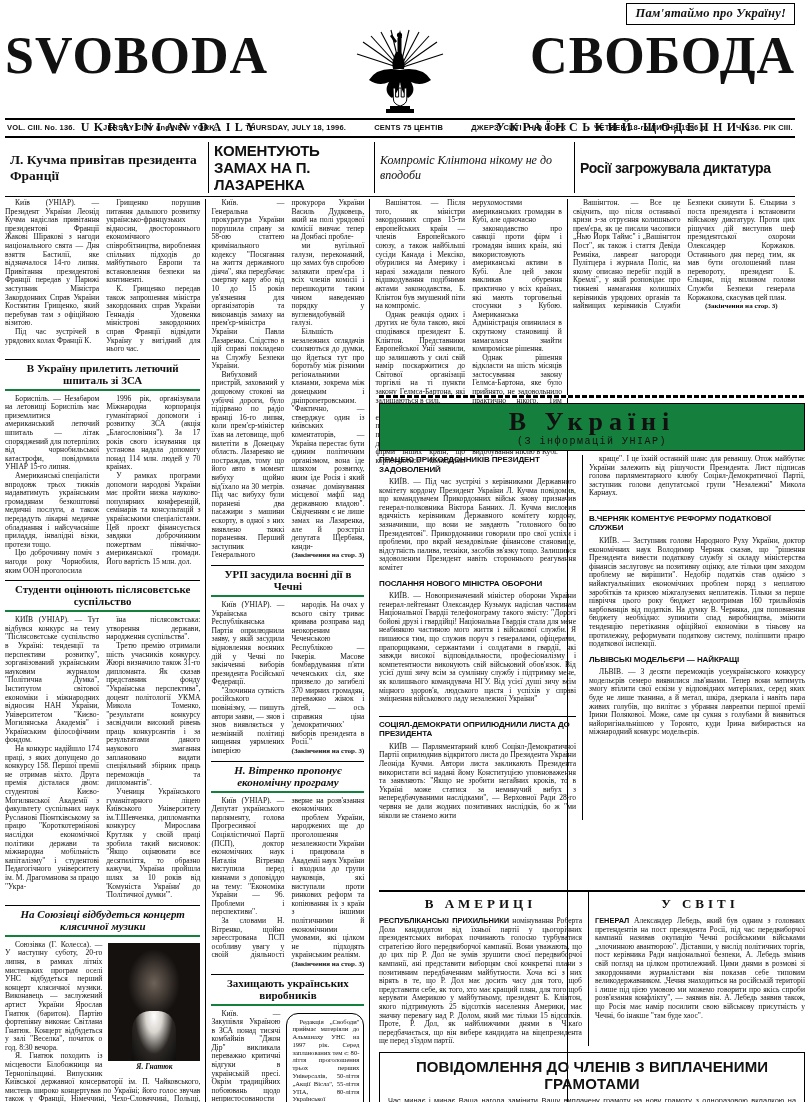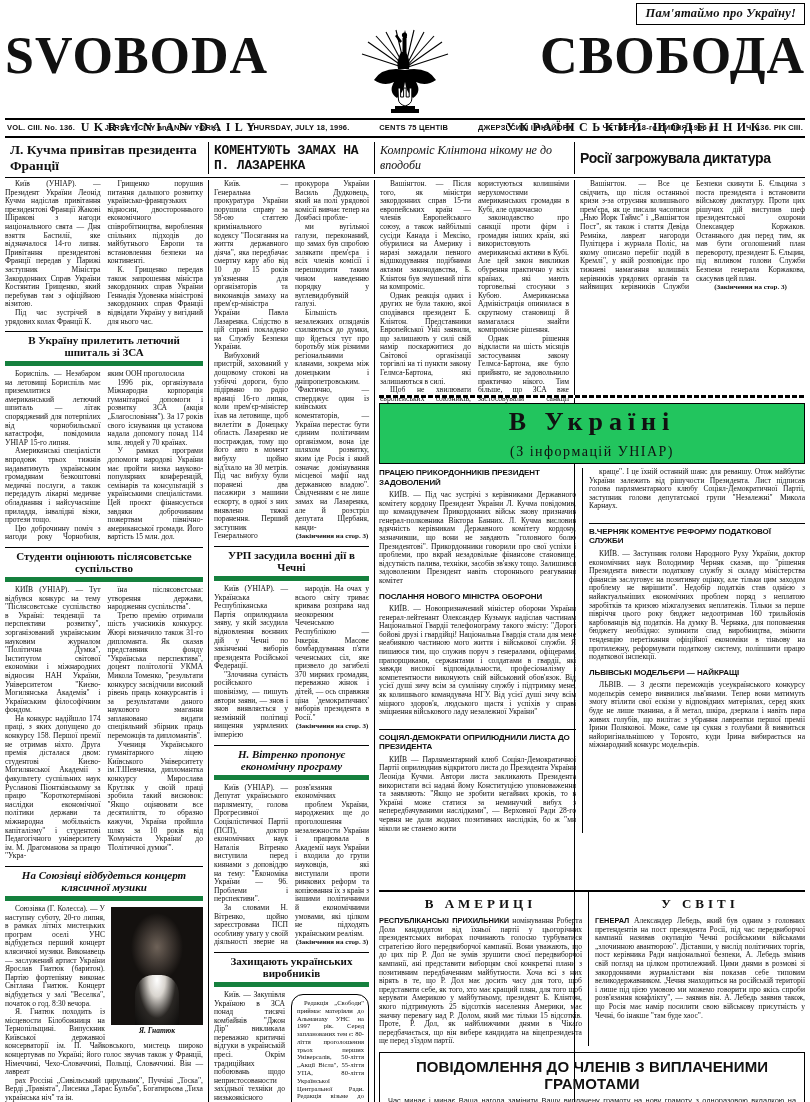--- a/index.html
+++ b/index.html
@@ -4,21 +4,21 @@
 <style>
   * { box-sizing: border-box; }
   html, body { margin:0; padding:0; }
   body {
     width: 810px; height: 1102px;
     background: #ffffff;
     font-family: "Liberation Serif", "DejaVu Serif", serif;
     color: #111;
     overflow: hidden;
   }
-  .page { width:810px; height:925px; padding: 2px 5px 0 5px; position:relative; }
+  .page { width:810px; height:925px; padding: 2px 15px 0 5px; position:relative; }
 
   
   .topbar { height: 22px; position:relative; }
   .memo-box {
     position:absolute; right:0; top:1px;
     border:1px solid #000; padding:2px 8px 3px 8px;
     font-family:"Liberation Serif",serif; font-style:italic; font-weight:bold;
     font-size:12.5px; letter-spacing:.2px; white-space:nowrap;
   }
 
@@ -57,41 +57,41 @@
     font-size:7.5px; font-weight:bold; letter-spacing:.2px;
     padding:3px 2px 4px 2px;
   }
   .issue span { white-space:nowrap; }
 
   
   .headstrip { display:flex; align-items:stretch; padding:4px 0 3px 0; }
   .hs-cell { padding:0 5px; display:flex; align-items:center; }
   .hs-cell + .hs-cell { border-left:1px solid #000; }
   .hs1 { width:203px; font-size:13.5px; font-weight:bold; font-family:"Liberation Serif",serif; }
-  .hs2 { width:166px; font-size:13px; font-weight:bold; font-family:Liberation Mono, monospace; letter-spacing:-.2px;}
+  .hs2 { width:166px; font-size:15px; font-weight:bold; font-family:Liberation Sans, sans-serif; letter-spacing:-.2px;}
   .hs3 { width:200px; font-size:12px; font-weight:normal; font-style:italic; font-family:"Liberation Serif",serif; }
   .hs4 { width:221px; font-size:14px; font-weight:bold; font-family:"Liberation Sans",sans-serif; letter-spacing:-.3px;}
 
   
   .grid { display:flex; gap:0; margin-top:2px; }
   .col { position:relative; }
   .colA { width:203px; padding-right:5px; }
   .colB { width:166px; padding:0 5px; border-left:1px solid #000; }
   .colC { width:200px; padding:0 5px; border-left:1px solid #000; }
   .colD { width:231px; padding-left:5px; border-left:1px solid #000; }
 
   
   .art { font-size:7.6px; line-height:8.6px; text-align:justify;
          font-family:"Liberation Serif","DejaVu Serif",serif; hyphens:auto; }
   .art p { margin:0; text-indent:10px; }
   .two { column-count:2; column-gap:7px; column-rule:none; }
   .sec-hd {
     font-weight:bold; text-align:center;
     font-family:"Liberation Serif",serif;
-    border-top:1px solid #000; border-bottom:5px solid #15803d;
+    border-top:1px solid #000; border-bottom:2px solid #15803d;
     padding:2px 0 3px 0; margin:5px 0 4px 0;
   }
   .sec-hd.ital { font-style:italic; }
   .hd-sm { font-size:11px; }
 
   .cont { font-size:7px; font-weight:bold; text-align:center; margin-top:3px; }
 
   
   .photo-wrap { float:right; width:92px; margin:2px 0 3px 6px; }
   .photo {
@@ -104,28 +104,28 @@
   .photo:after{
     content:""; position:absolute; left:26%; top:58%; width:48%; height:42%;
     background:radial-gradient(ellipse at 50% 10%, #ffffff 0%, #d9d5cf 26%, #2a2724 60%, #0d0c0b 100%);
     border-radius:40% 40% 0 0;
   }
   .photo-cap { font-size:7.5px; font-style:italic; text-align:center; padding-top:2px; font-weight:bold;}
 
   
   .ukr-banner {
     border:1px solid #000; margin:5px 0 4px 0; padding:4px 0 3px 0; text-align:center;
-    background:#22c55e;
+    background:#15803d;
   }
   .ukr-banner .big {
     font-family:"Liberation Serif",serif; font-weight:bold; font-size:26px;
     letter-spacing:6px; line-height:28px;
   }
   .ukr-banner .small {
-    font-family:Liberation Serif, serif; font-size:14px; letter-spacing:1.5px; margin-top:8px;
+    font-family:Liberation Mono, monospace; font-size:10px; letter-spacing:1.5px; margin-top:0px;
   }
   .bar-dash { height:3px; margin:3px 0;
     background:repeating-linear-gradient(90deg,#000 0 5px,#fff 5px 7px); }
 
   
   .brief-hd {
     font-family:"Liberation Sans","DejaVu Sans",sans-serif;
     font-weight:bold; font-size:8px; line-height:9.5px;
     margin:6px 0 4px 0; letter-spacing:-.1px;
   }

